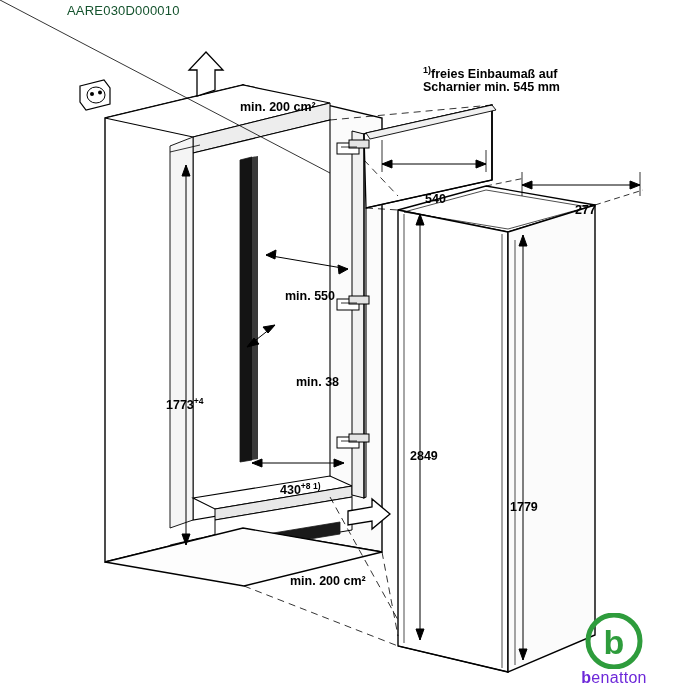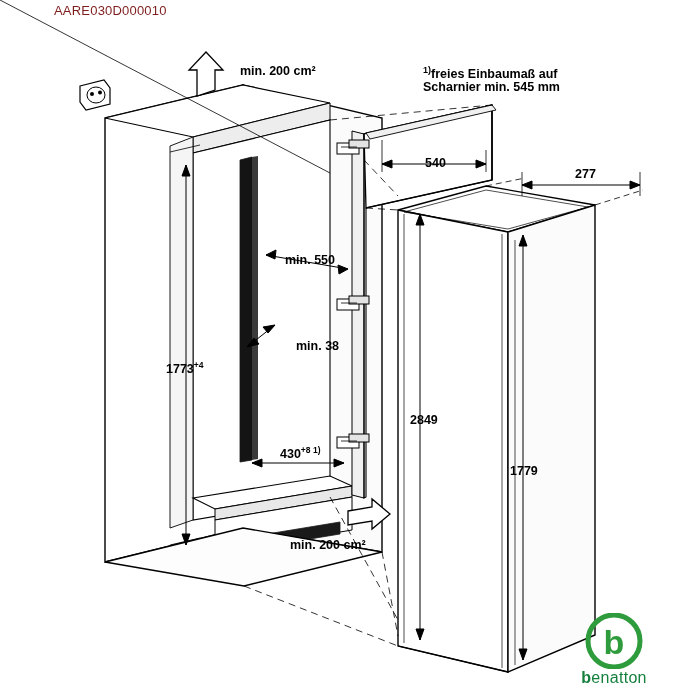--- a/index.html
+++ b/index.html
@@ -12,34 +12,35 @@
   }
   #page {
     position: relative;
     width: 700px;
     height: 700px;
     background: #ffffff;
     overflow: hidden;
   }
   .doc-code {
     position: absolute;
-    left: 54px;
+    left: 67px;
     top: 3px;
     font-size: 13px;
-    color: #7f1d1d;
+    color: #14532d;
     letter-spacing: 0.2px;
     font-family: "Liberation Sans", sans-serif;
   }
   .lbl {
     position: absolute;
     font-size: 12.5px;
     font-weight: bold;
     color: #000;
     white-space: nowrap;
     font-family: "Liberation Sans", sans-serif;
+    margin-top: 36px;
   }
   .note {
     position: absolute;
     font-size: 12.5px;
     font-weight: bold;
     color: #000;
     white-space: nowrap;
     line-height: 13px;
     font-family: "Liberation Sans", sans-serif;
   }
@@ -61,21 +62,21 @@
     width: 96px;
     height: 80px;
   }
   .logo-text {
     position: absolute;
     left: 0;
     top: 56px;
     width: 96px;
     text-align: center;
     font-size: 16px;
-    color: #15803d;
+    color: #6d28d9;
     font-family: "Liberation Sans", sans-serif;
     letter-spacing: 0.3px;
   }
   .logo-text b {
     font-weight: bold;
   }
 </style>
 </head>
 <body>
 

